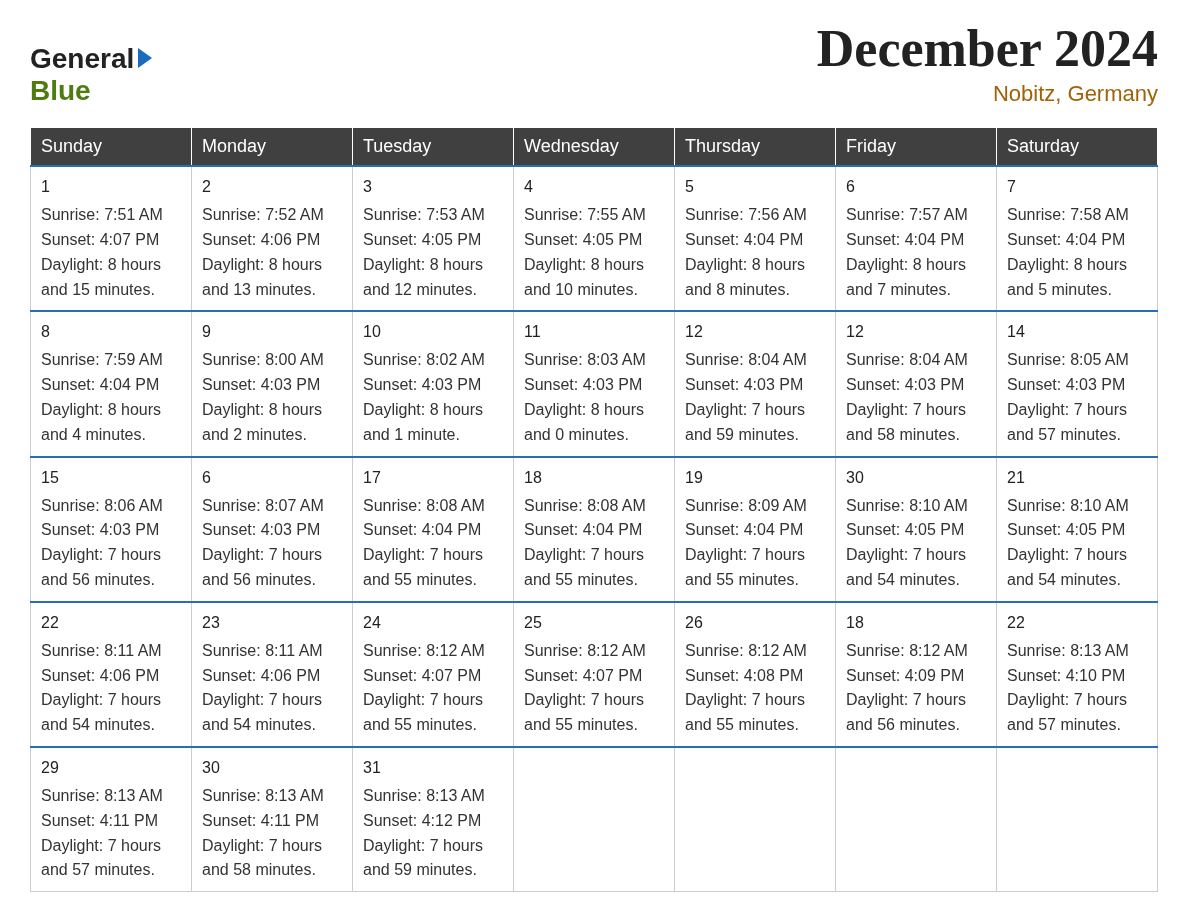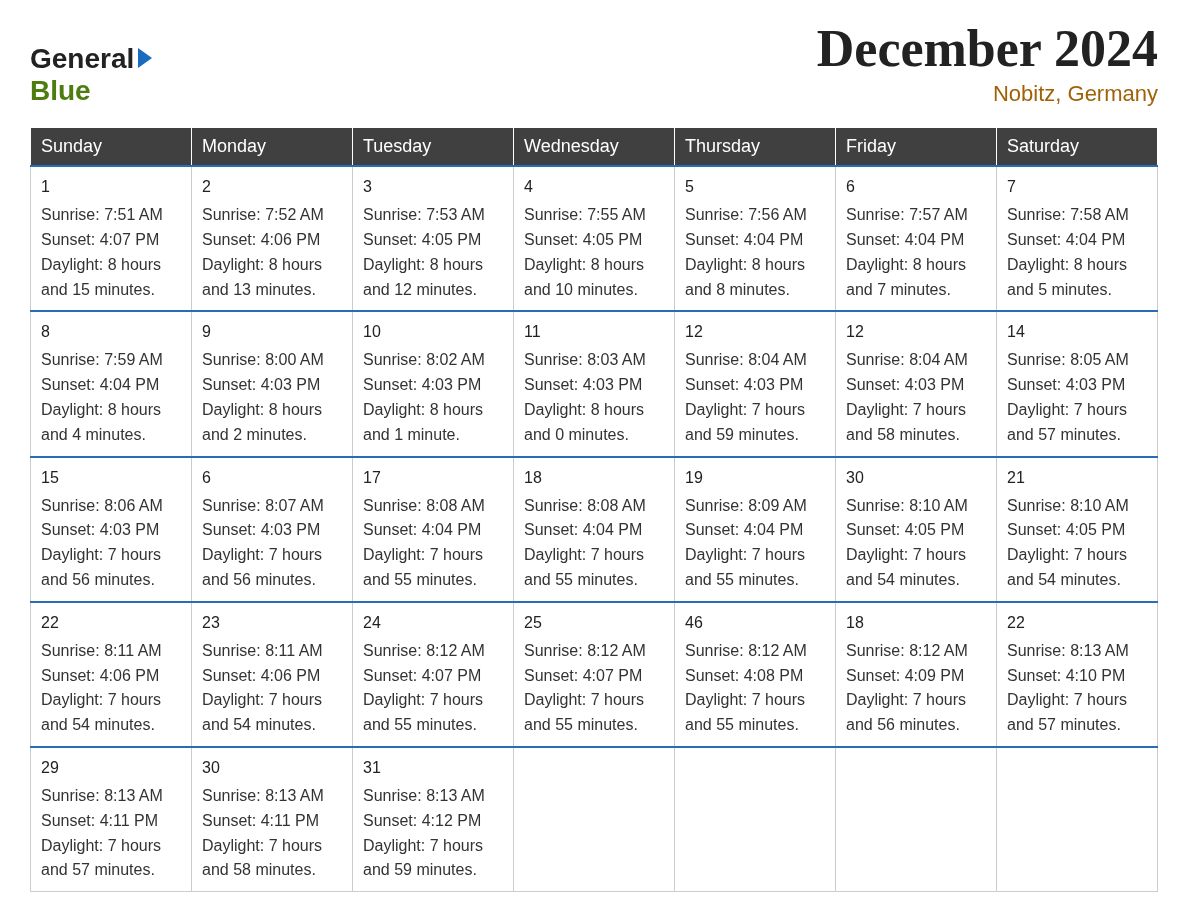--- a/index.html
+++ b/index.html
@@ -333,21 +333,21 @@
       </td>
         <td>
         <span class="day-number">25</span>
         <div class="day-info">
           Sunrise: 8:12 AM<br>
           Sunset: 4:07 PM<br>
           Daylight: 7 hours and 55 minutes.
         </div>
       </td>
         <td>
-        <span class="day-number">46</span>
+        <span class="day-number">26</span>
         <div class="day-info">
           Sunrise: 8:12 AM<br>
           Sunset: 4:08 PM<br>
           Daylight: 7 hours and 55 minutes.
         </div>
       </td>
         <td>
         <span class="day-number">18</span>
         <div class="day-info">
           Sunrise: 8:12 AM<br>

